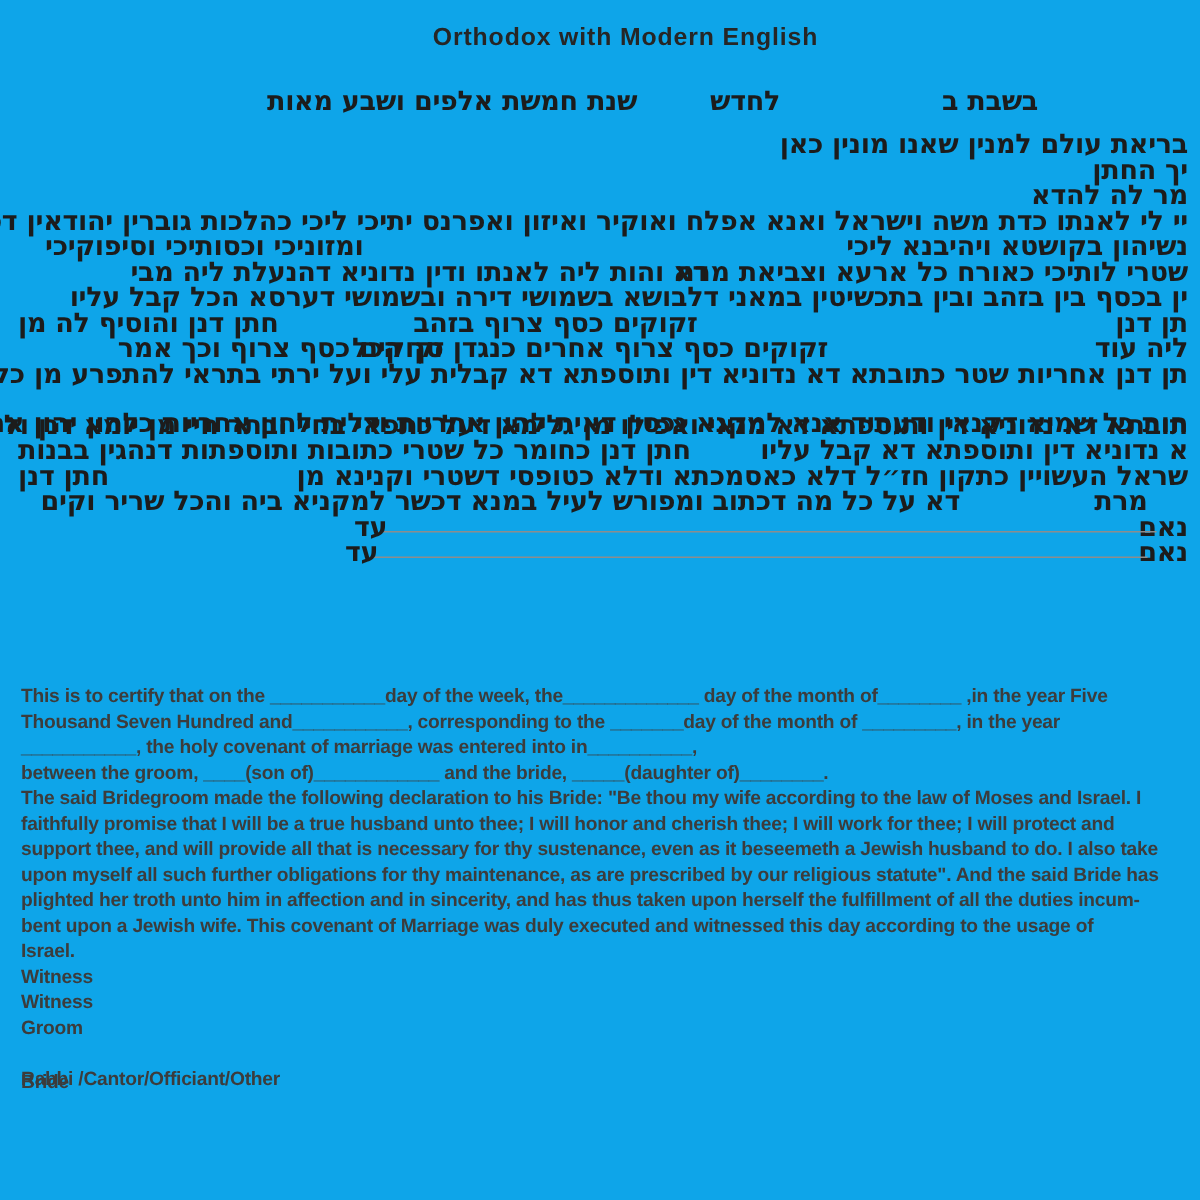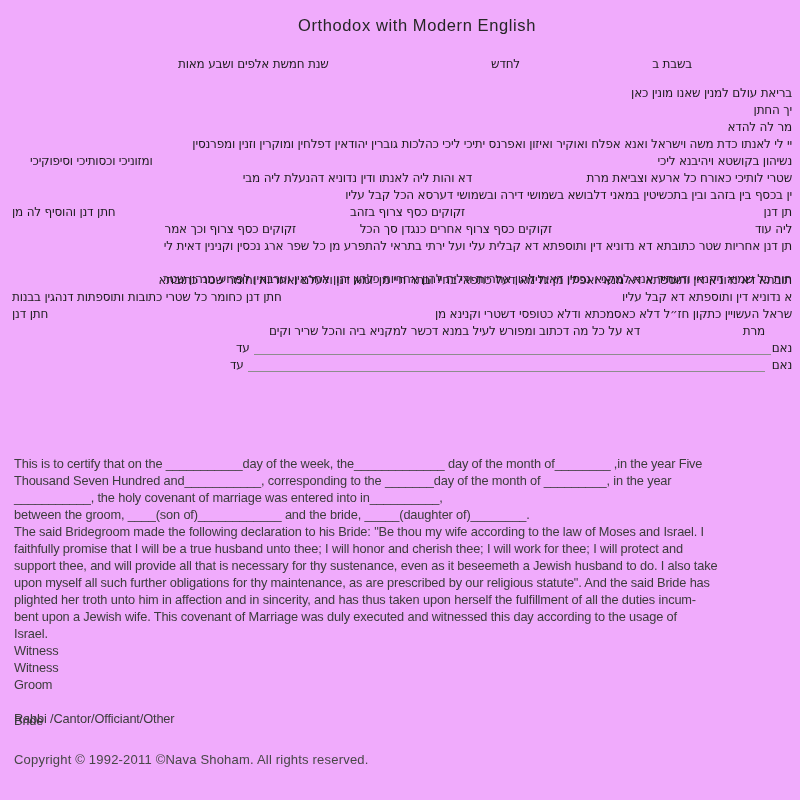--- a/index.html
+++ b/index.html
@@ -1,21 +1,21 @@
 <!DOCTYPE html>
 <html><head>
 <meta charset="utf-8">
 <style>
   html,body{margin:0;padding:0;background:#ffffff;}
-  .page{position:relative;width:800px;height:800px;background:#f0abfc;overflow:hidden;
-        font-family:"Liberation Sans",sans-serif;}
+  .page{position:relative;width:800px;height:800px;background:#0ea5e9;overflow:hidden;
+        font-family:"Liberation Sans",sans-serif;font-weight:bold;}
   .title{position:absolute;top:16px;left:0;width:800px;box-sizing:border-box;padding-left:34px;
          text-align:center;font-size:16.5px;letter-spacing:.6px;color:#262626;}
   .h{position:absolute;direction:rtl;white-space:nowrap;
-     font-family:"DejaVu Sans",sans-serif;font-size:12px;letter-spacing:-0.2px;color:#1c1c1c;}
+     font-family:"DejaVu Sans",sans-serif;font-size:18px;letter-spacing:-0.2px;color:#1c1c1c;}
   .sigline{position:absolute;height:0;border-bottom:1px solid #8d8d8d;}
   .e{position:absolute;left:14px;white-space:nowrap;
      font-size:12.8px;letter-spacing:-0.15px;color:#3c3c3c;}
   .copy{position:absolute;left:14px;top:752px;font-size:13px;color:#474747;letter-spacing:.2px;}
 </style>
 </head>
 <body>
 
 <div class="page">
 
@@ -84,15 +84,14 @@
   </div>
 
   <div>
     <div class="e" style="top:643px">Witness</div>
     <div class="e" style="top:660px">Witness</div>
     <div class="e" style="top:677px">Groom</div>
     <div class="e" style="top:713px">Bride</div>
     <div class="e" style="top:711px">Rabbi /Cantor/Officiant/Other</div>
   </div>
 
-  <div class="copy">Copyright © 1992-2011 ©Nava Shoham. All rights reserved.</div>
 
 </div>
 
 </body></html>

